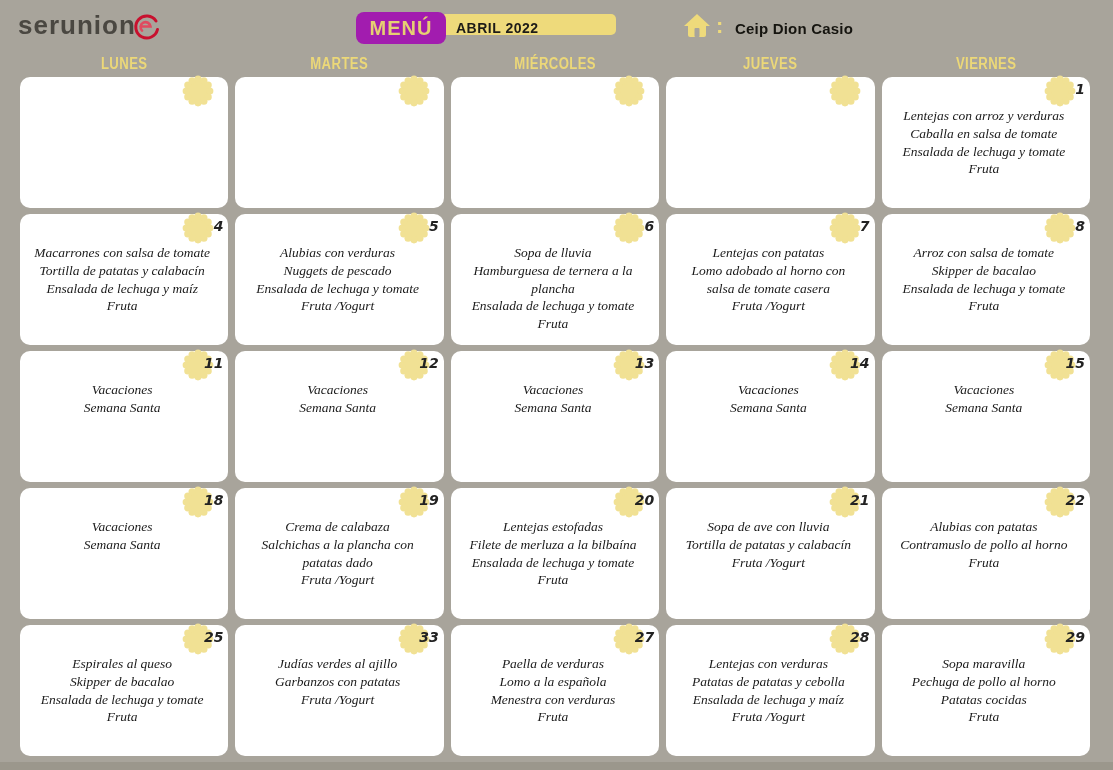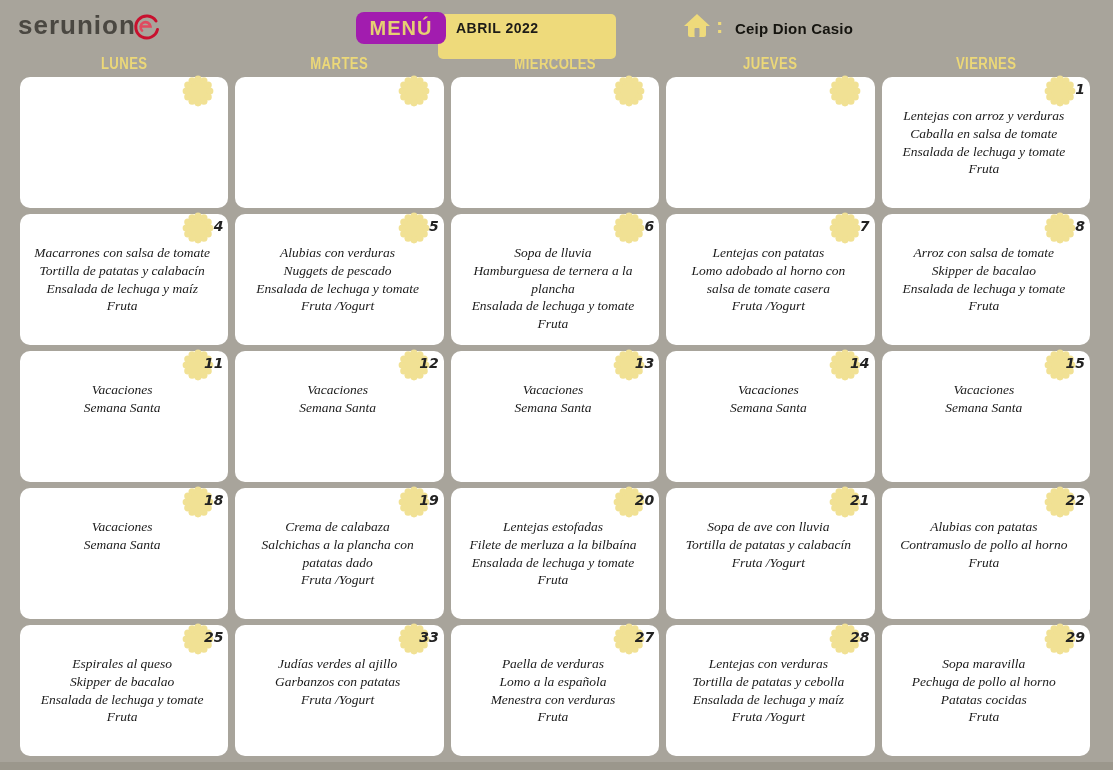--- a/index.html
+++ b/index.html
@@ -21,21 +21,21 @@
     color:#e8942d;letter-spacing:.5px;margin-top:40px;
   }
   .menu-pill{
     position:absolute;left:356px;top:12px;width:90px;height:32px;
     background:#a21caf;border-radius:8px;z-index:2;
     display:flex;align-items:center;justify-content:center;
     color:#e6cf72;font-weight:bold;font-size:20px;letter-spacing:1px;
     border:none;cursor:pointer;
   }
   .month-pill{
-    position:absolute;left:438px;top:14px;width:178px;height:45px;
+    position:absolute;left:438px;top:14px;width:178px;height:21px;
     background:#eeda7b;border-radius:5px;z-index:1;
     line-height:29px;padding-left:18px;box-sizing:border-box;
     color:#1d1c18;font-weight:bold;font-size:14px;letter-spacing:.5px;
   }
   .home-wrap{position:absolute;left:682px;top:11px;width:46px;height:32px}
   .home-colon{
     position:absolute;left:34px;top:2px;color:#eeda7b;font-weight:bold;
     font-size:22px;
   }
   .school-name{
@@ -762,21 +762,21 @@
           <circle cx="11.75" cy="7.2" r="3.8"></circle>
             <circle cx="18" cy="5.5" r="3.8"></circle>
           <circle cx="24.25" cy="7.2" r="3.8"></circle>
             <circle cx="28.8" cy="11.75" r="3.8"></circle>
         </g>
       </svg>
       <span class="daynum">28</span>
     </span>
     <div class="menu-lines">
         <div class="menu-line">Lentejas con verduras</div>
-        <div class="menu-line">Tortilla de patatas y cebolla</div>
+        <div class="menu-line">Patatas de patatas y cebolla</div>
         <div class="menu-line">Ensalada de lechuga y maíz</div>
         <div class="menu-line">Fruta /Yogurt</div>
       </div>
   </div>
 
   <div class="cell">
     <span class="badge">
       <svg class="rosette" width="34" height="34" viewBox="0 0 36 36">
         <g fill="#f1e194">
           <circle cx="18" cy="18" r="12.5"></circle>

